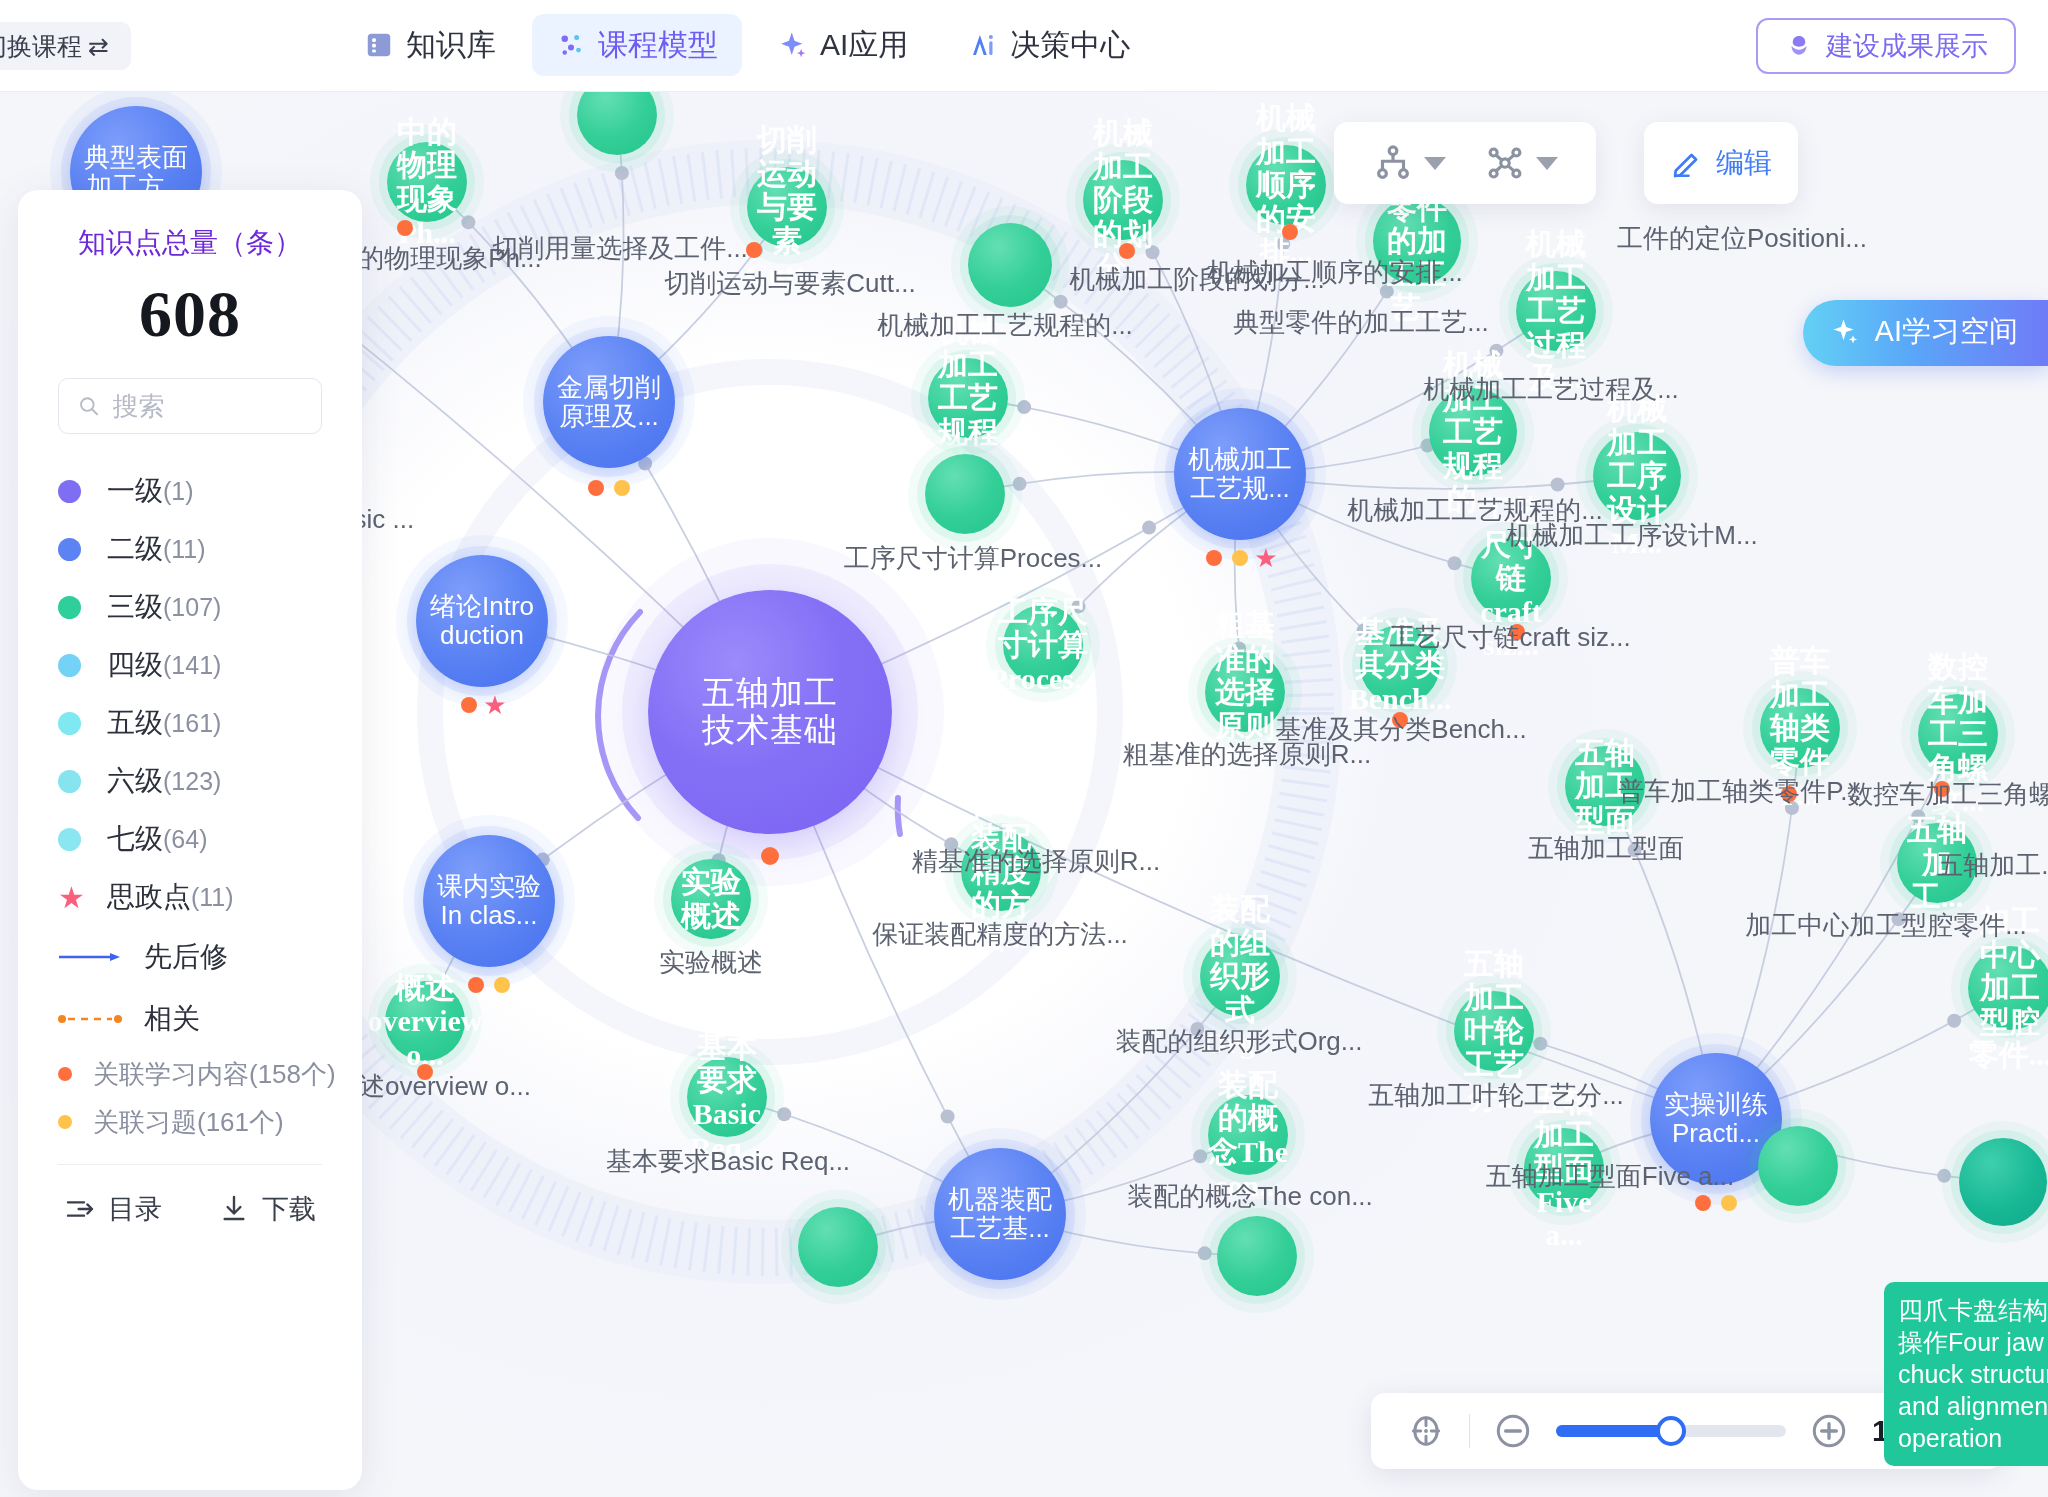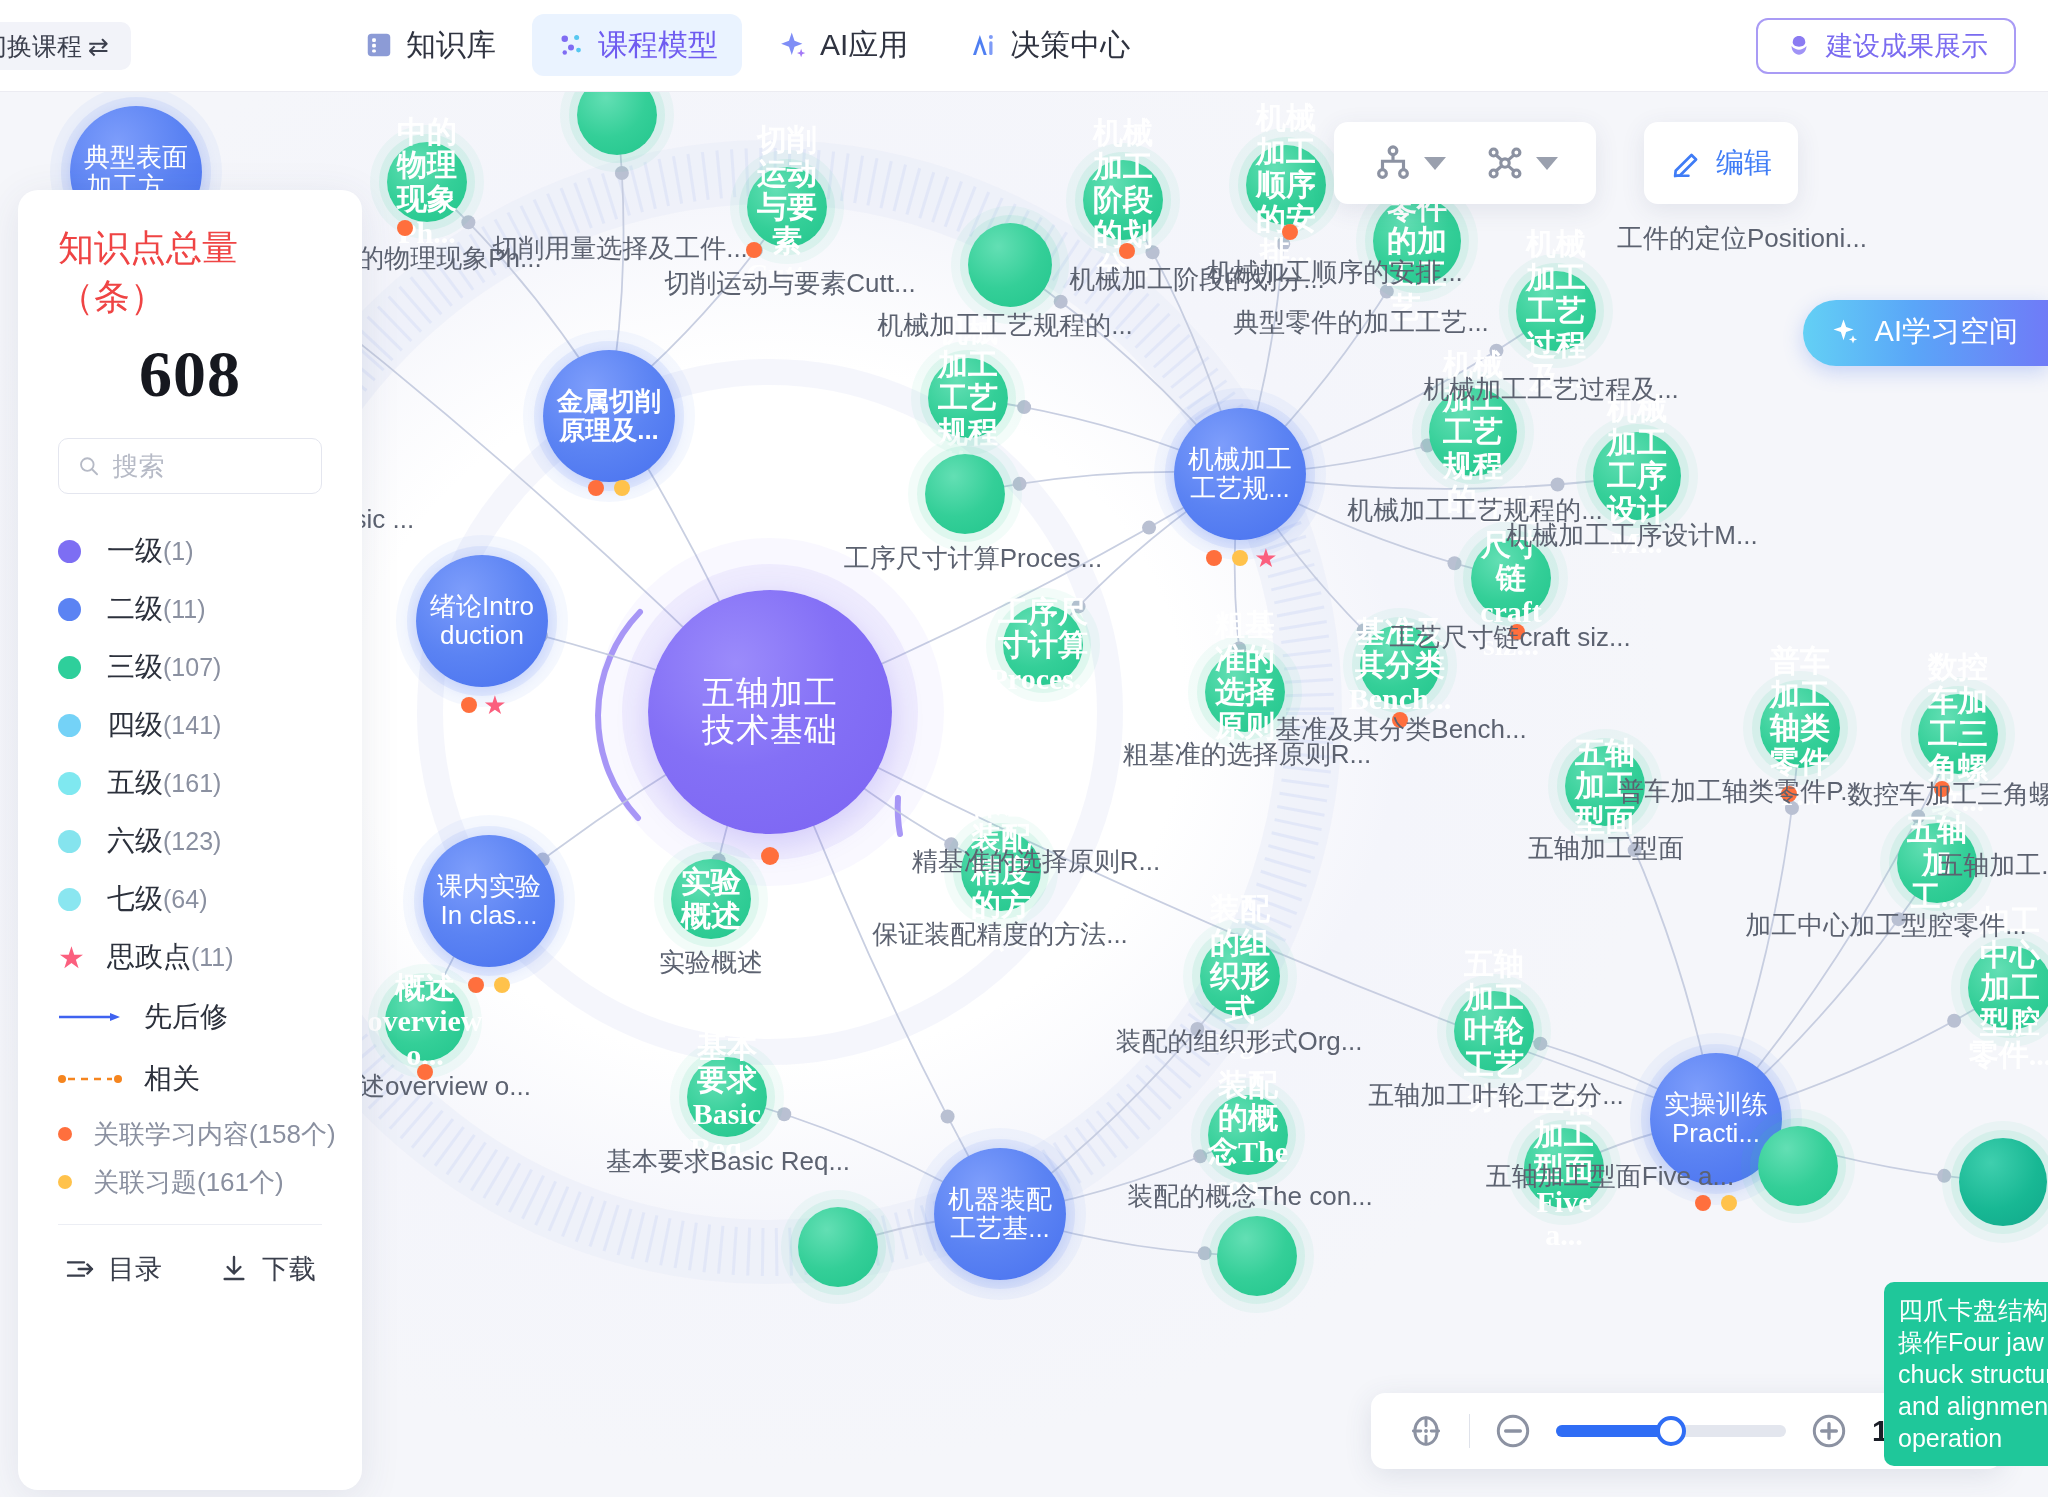--- a/index.html
+++ b/index.html
@@ -94,21 +94,21 @@
     width: auto; height: auto;
   }
 
   
   #side-panel {
     position: absolute; left: 18px; top: 190px; width: 344px; height: 1300px;
     background: #ffffff; border-radius: 20px;
     box-shadow: 0 8px 40px rgba(60,70,110,.10);
     z-index: 40; padding: 34px 40px 0 40px;
   }
-  #panel-title { text-align: left; font-size: 36px; color: #ef4444; }
+  #panel-title { text-align: center; font-size: 28px; color: #6d28d9; }
   #panel-count {
     text-align: center; font-size: 66px; font-weight: 700; color: #16181f;
     margin-top: 14px; font-family: "Liberation Serif", serif; letter-spacing: 1px;
   }
   #search-box {
     margin-top: 26px; height: 56px; border: 1px solid #e4e6ef; border-radius: 10px;
     display: flex; align-items: center; gap: 12px; padding: 0 18px;
   }
   #search-input {
     border: none; outline: none; font-size: 26px; color: #3a3f4c; width: 100%;
@@ -352,21 +352,21 @@
   <div id="node-layer">
         <div class="node lv1" style="left: 770px; top: 620px; width: 244px; height: 244px;">
           <span style="white-space: pre-line;">五轴加工
 技术基础</span>
         </div>
         <div class="badge orange" style="left: 770px; top: 764px; width: 18px; height: 18px;"></div>
         <div class="node lv2" style="left: 136px; top: 80px; width: 132px; height: 132px;">
           <span style="white-space: pre-line;">典型表面
 加工方...</span>
         </div>
-        <div class="node lv2" style="left: 609px; top: 324px; width: 132px; height: 132px; font-weight: bold;">
+        <div class="node lv2" style="left: 609px; top: 310px; width: 132px; height: 132px;">
           <span style="white-space: pre-line;">金属切削
 原理及...</span>
         </div>
         <div class="badge orange" style="left: 596px; top: 396px; width: 16px; height: 16px;"></div>
         <div class="badge yellow" style="left: 622px; top: 396px; width: 16px; height: 16px;"></div>
         <div class="node lv2" style="left: 482px; top: 529px; width: 132px; height: 132px;">
           <span style="white-space: pre-line;">绪论Intro
 duction</span>
         </div>
         <div class="badge orange" style="left: 469px; top: 613px; width: 16px; height: 16px;"></div>

